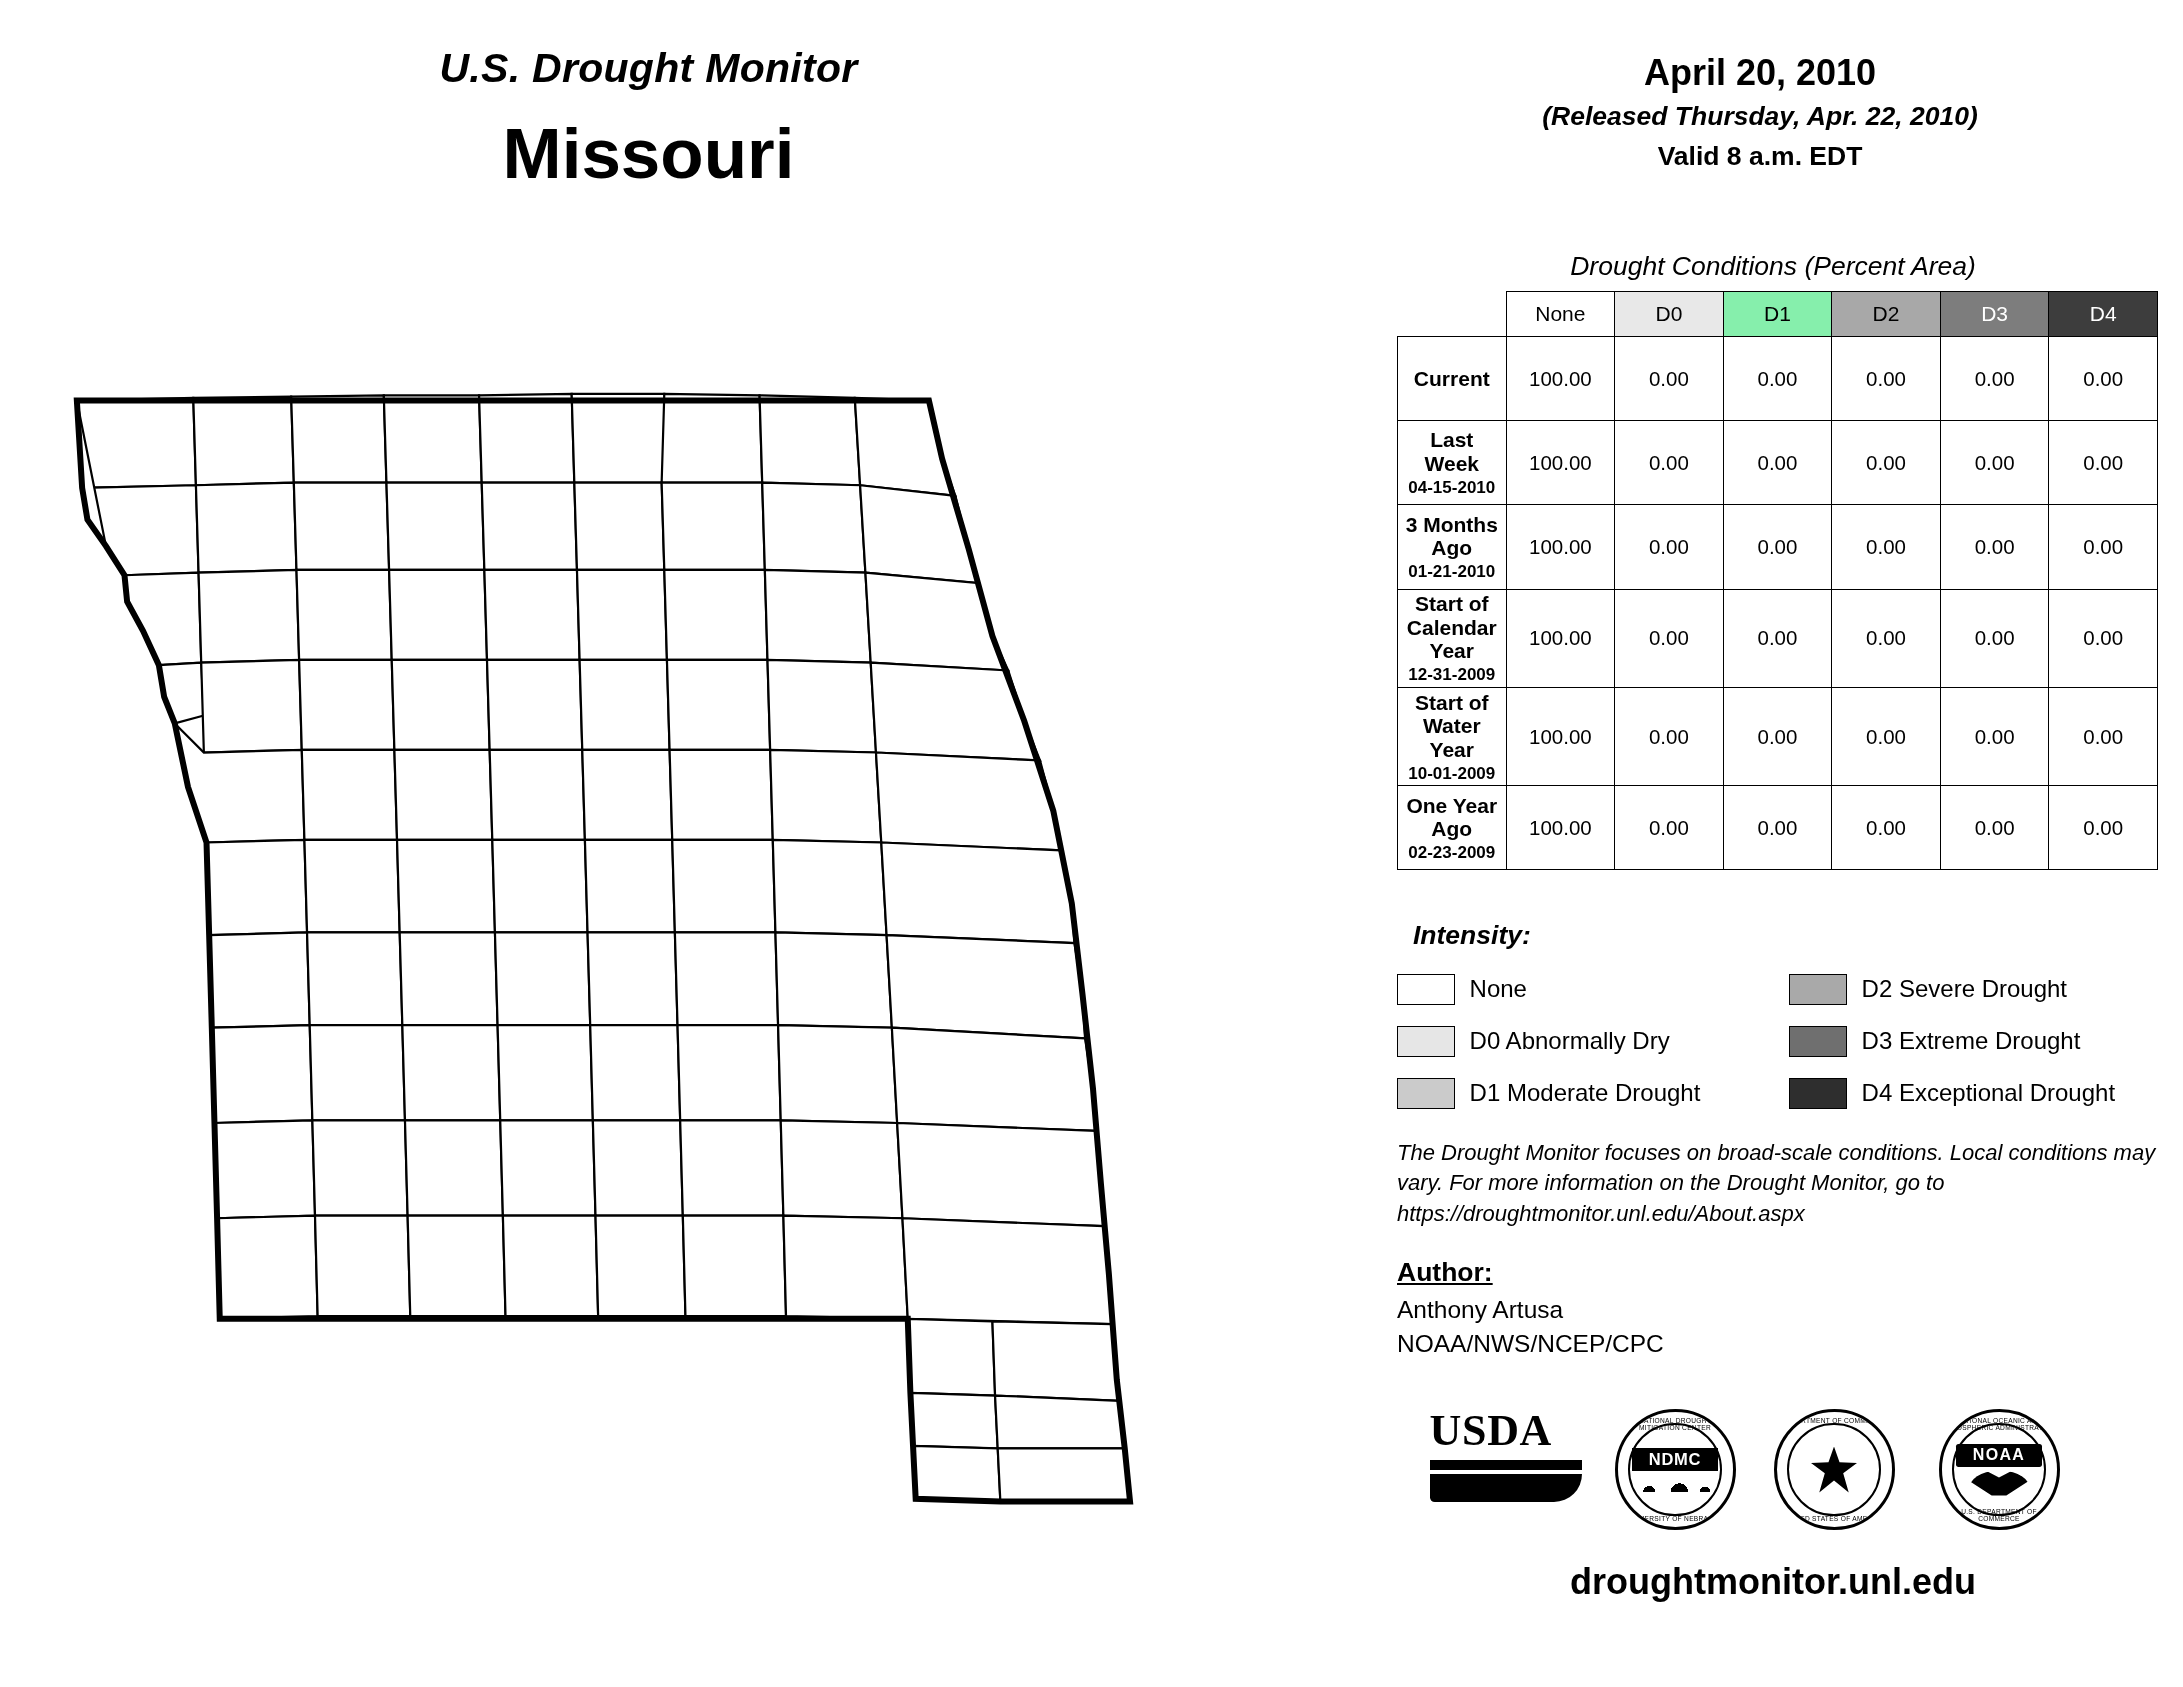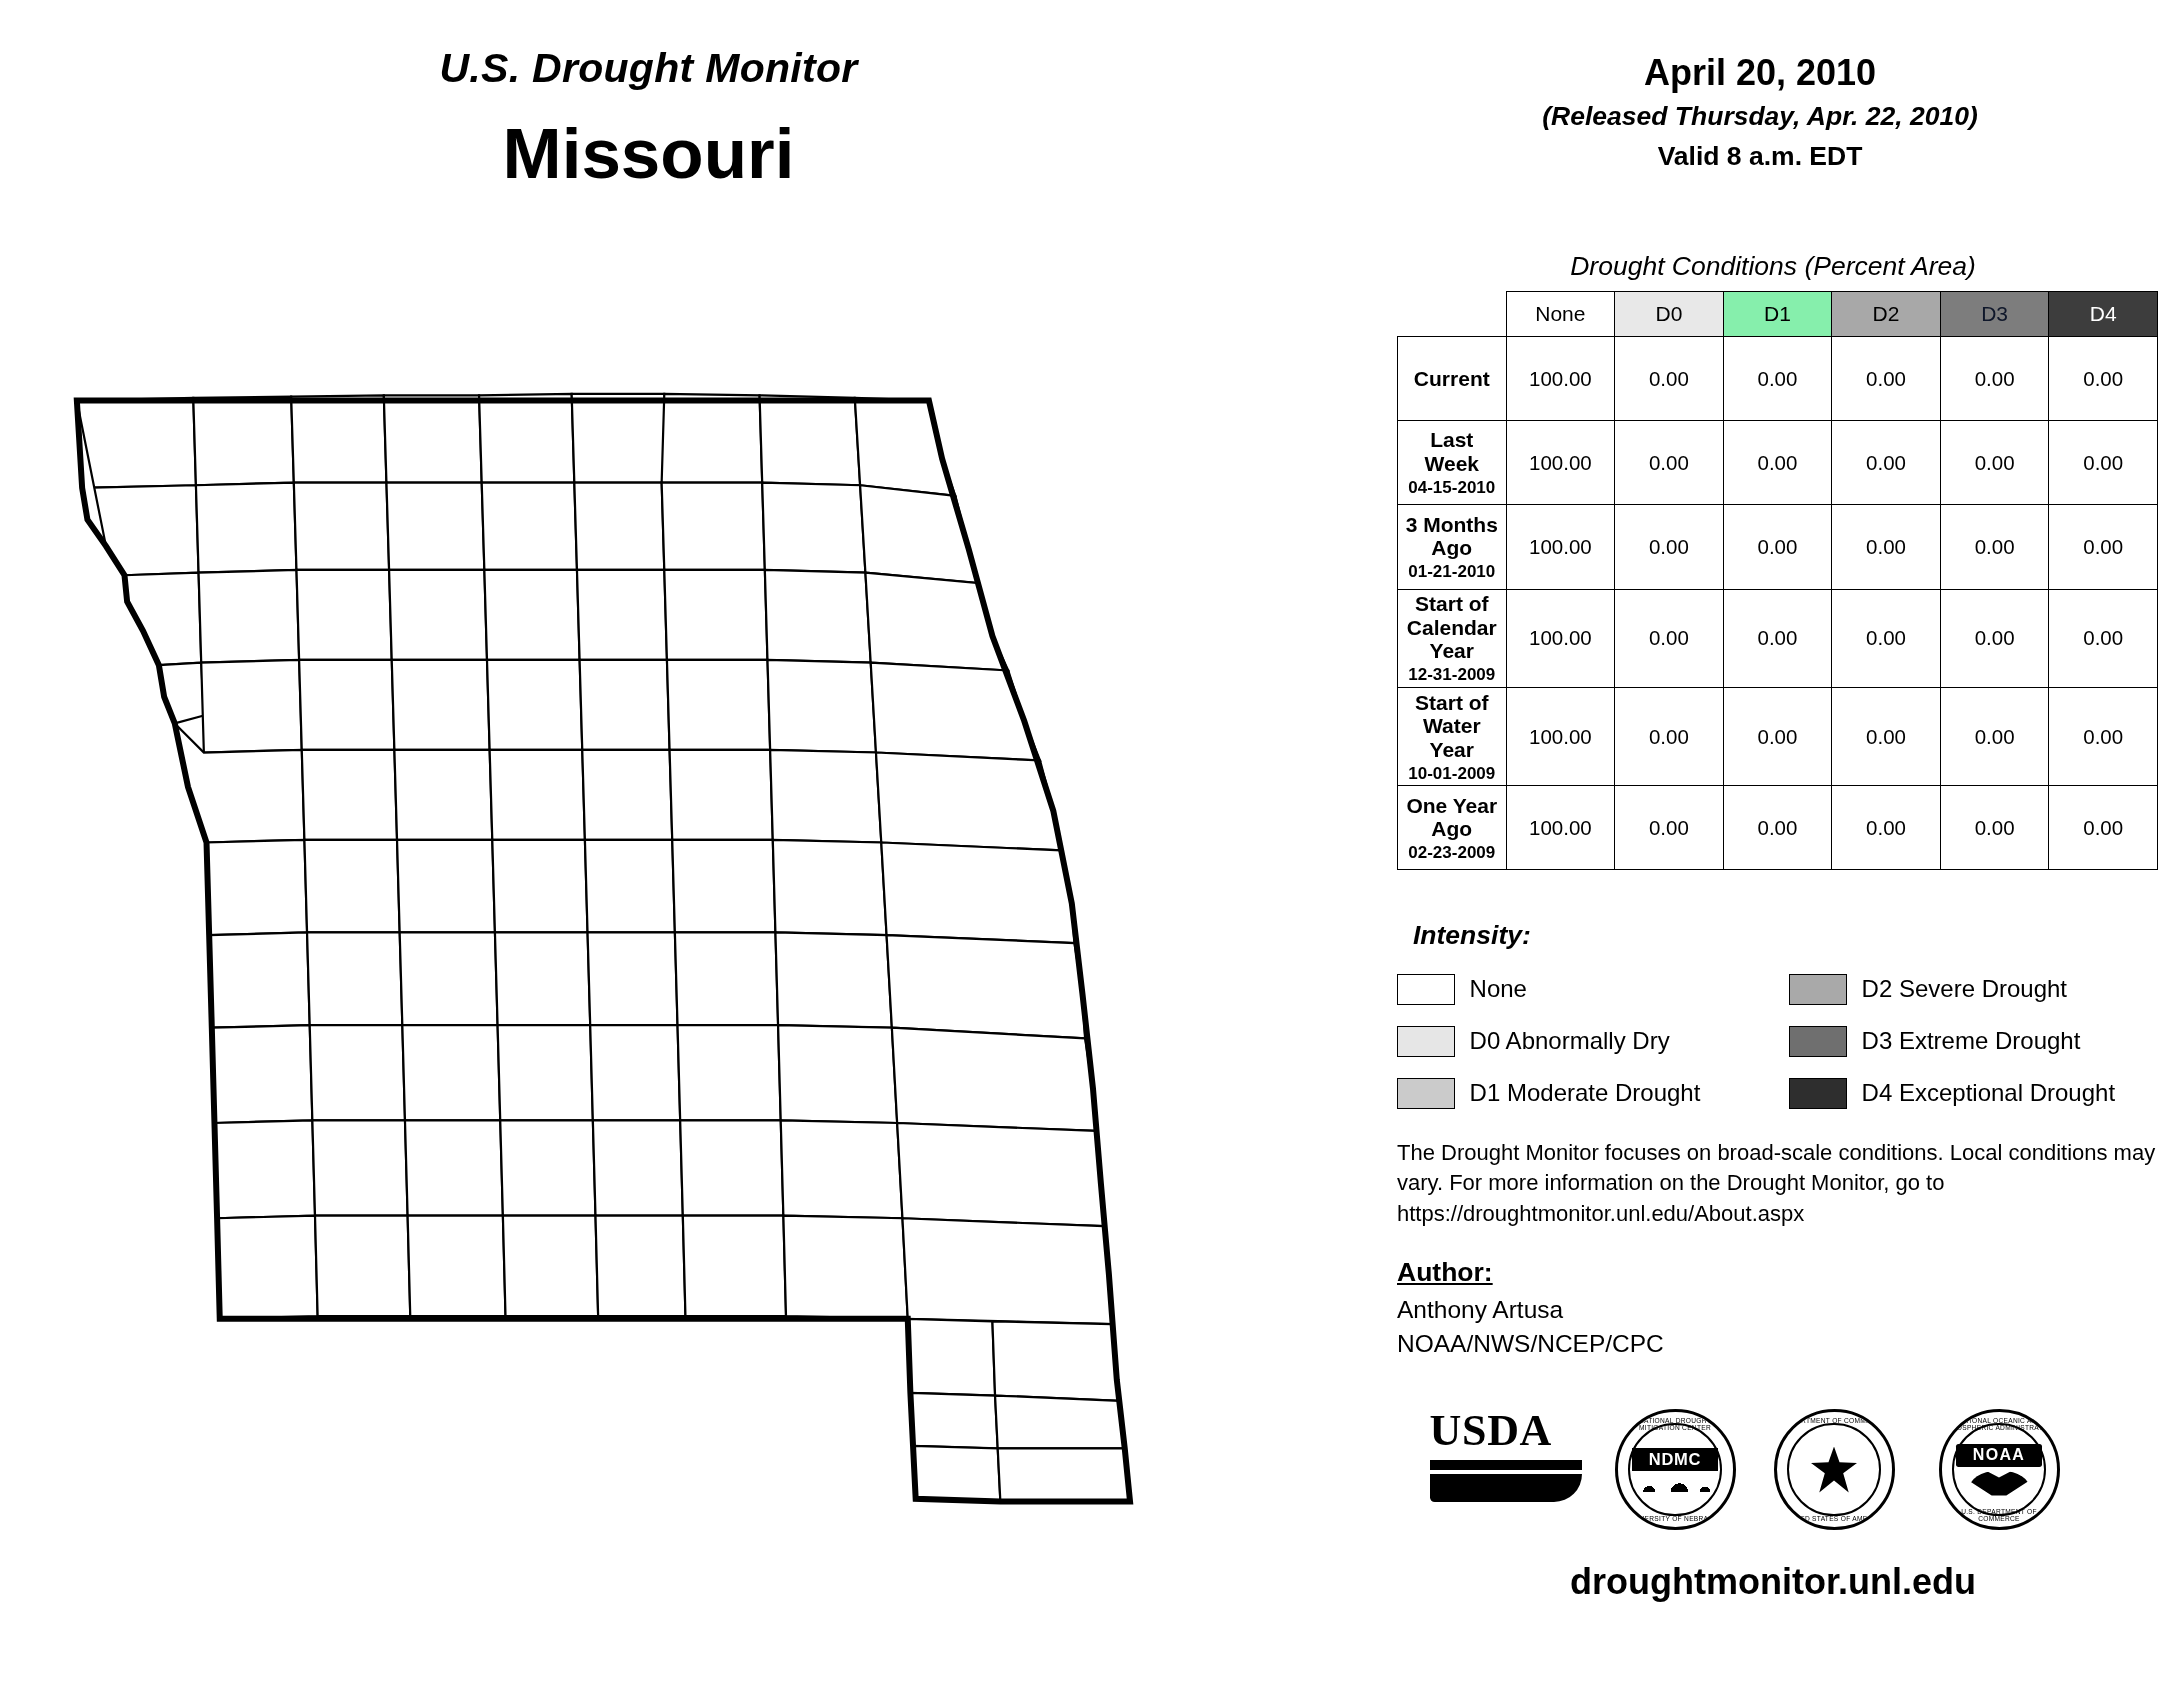--- a/index.html
+++ b/index.html
@@ -151,21 +151,21 @@
   }
   table.dm td.val {
     width: 95px;
     font-size: 20.5px;
   }
   .corner-blank { border: none !important; }
   .cat-none { background: #ffffff; }
   .cat-d0 { background: #e8e8e8; }
   .cat-d1 { background: #86efac; }
   .cat-d2 { background: #a8a8a8; }
-  .cat-d3 { background: #7d7d7d; color: #0f172a; margin-top: 35px; }
+  .cat-d3 { background: #7d7d7d; color: #ffffff; margin-top: 35px; }
   .cat-d4 { background: #3d3d3d; color: #ffffff; }
 
   
   .intensity-head {
     position: absolute;
     left: 50px;
     top: 920px;
     font-size: 26.5px;
     font-style: italic;
     font-weight: bold;
@@ -204,20 +204,21 @@
   .sw-d2 { background: #a9a9a9; }
   .sw-d3 { background: #6f6f6f; }
   .sw-d4 { background: #2e2e2e; }
 
   .disclaimer {
     position: absolute;
     left: 34px;
     top: 1138px;
     width: 781px;
     font-size: 22px;
+    font-style: italic;
     line-height: 1.38;
   }
 
   .author-head {
     position: absolute;
     left: 34px;
     top: 1257px;
     font-size: 26.5px;
     font-weight: bold;
     text-decoration: underline;

